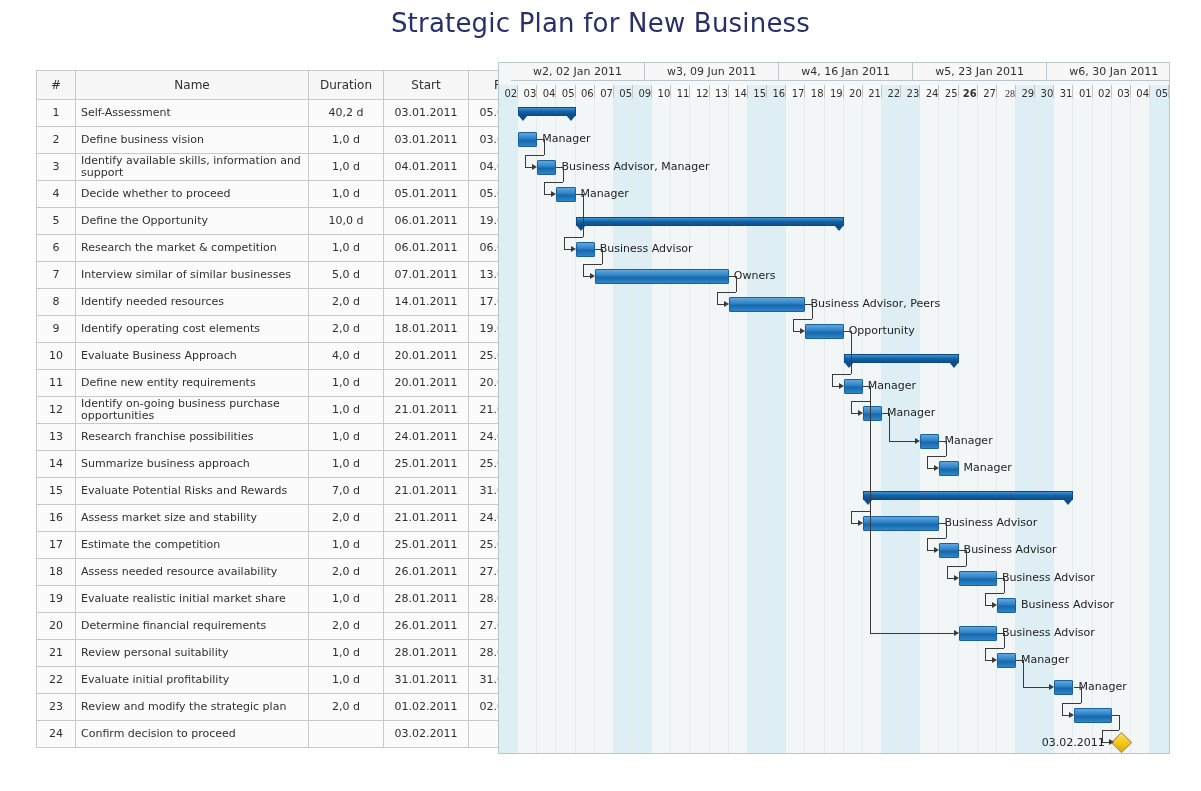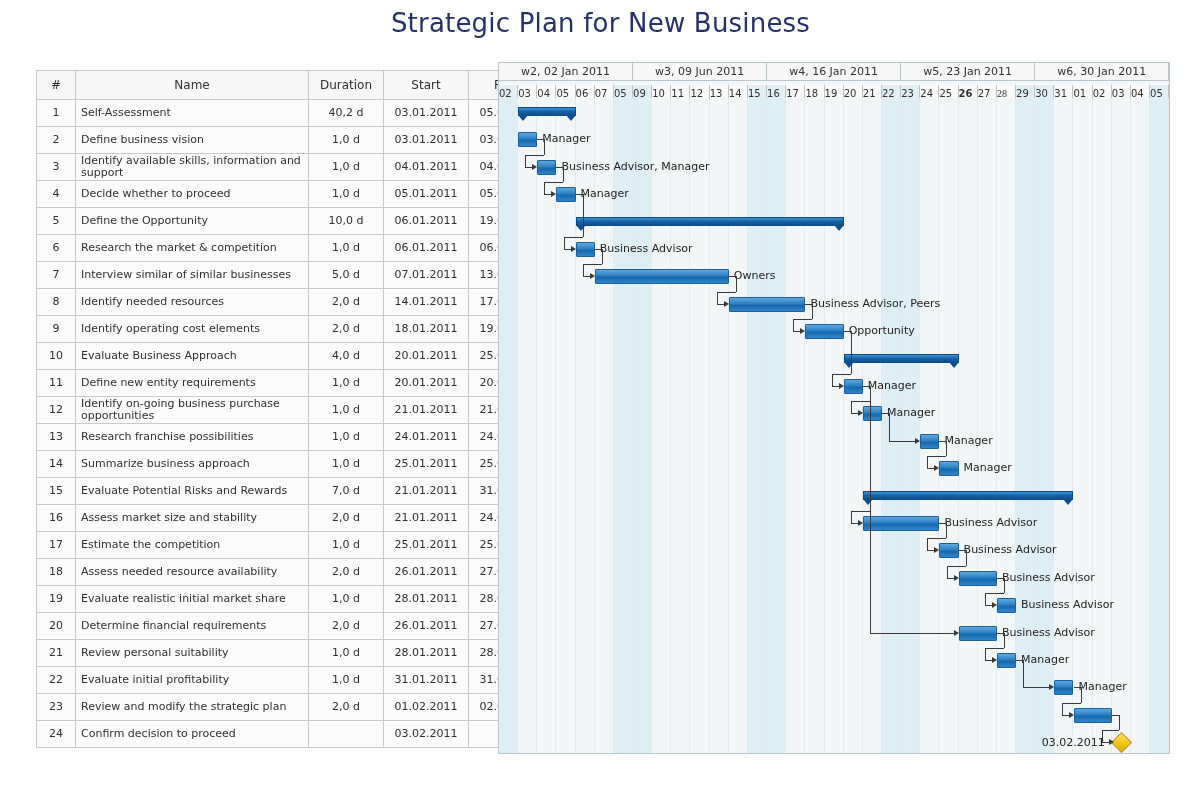--- a/index.html
+++ b/index.html
@@ -21,26 +21,26 @@
   .c-dur{width:64px;text-align:center;}
   .c-start{width:74px;text-align:center;}
   .c-fin{width:74px;text-align:center;}
   .lvl1{padding-left:6px;}
   .lvl2{padding-left:22px;}
   .tname{display:block;line-height:12px;}
 
   
   .tl{position:absolute;left:498px;top:62px;width:672px;height:692px;background:#f4f7f7;
       border:1px solid #b9c6cc;box-sizing:border-box;overflow:hidden;}
-  .tl-weeks{position:absolute;left:0;top:0;height:18px;width:100%;}
+  .tl-weeks{position:absolute;left:12px;top:0;height:18px;width:100%;}
   .wk{position:absolute;top:0;height:18px;box-sizing:border-box;border-right:1px solid #b9c6cc;
       border-bottom:1px solid #b9c6cc;background:#f7f7f7;font-size:11px;text-align:center;line-height:18px;color:#30302f;}
   .tl-days{position:absolute;left:0;top:18px;height:17px;width:100%;}
   .dy{position:absolute;top:4px;height:23px;box-sizing:border-box;border-right:1px solid #c4c4c4;
-      border-bottom:1px solid #b9c6cc;background:#f9f9f9;font-size:10px;text-align:left;line-height:17px;color:#30302f;}
+      border-bottom:1px solid #b9c6cc;background:#f9f9f9;font-size:10px;text-align:right;line-height:17px;color:#30302f;}
   .dy.we{background:#e2f0f6;}
   .tl-body{position:absolute;left:0;top:35px;right:0;bottom:0;background:#f2f6f6;}
   .col{position:absolute;top:0;bottom:0;box-sizing:border-box;border-right:1px solid #e4ebeb;}
   .col.we{background:#ddeef5;}
 
   
   .bar{position:absolute;height:15px;border-radius:1px;
        background:linear-gradient(to bottom,#5fa8dd 0%,#2c7fc4 45%,#1667ac 55%,#2f86c9 100%);
        border:1px solid #1a5f9e;box-sizing:border-box;}
   .sum{position:absolute;height:9px;

